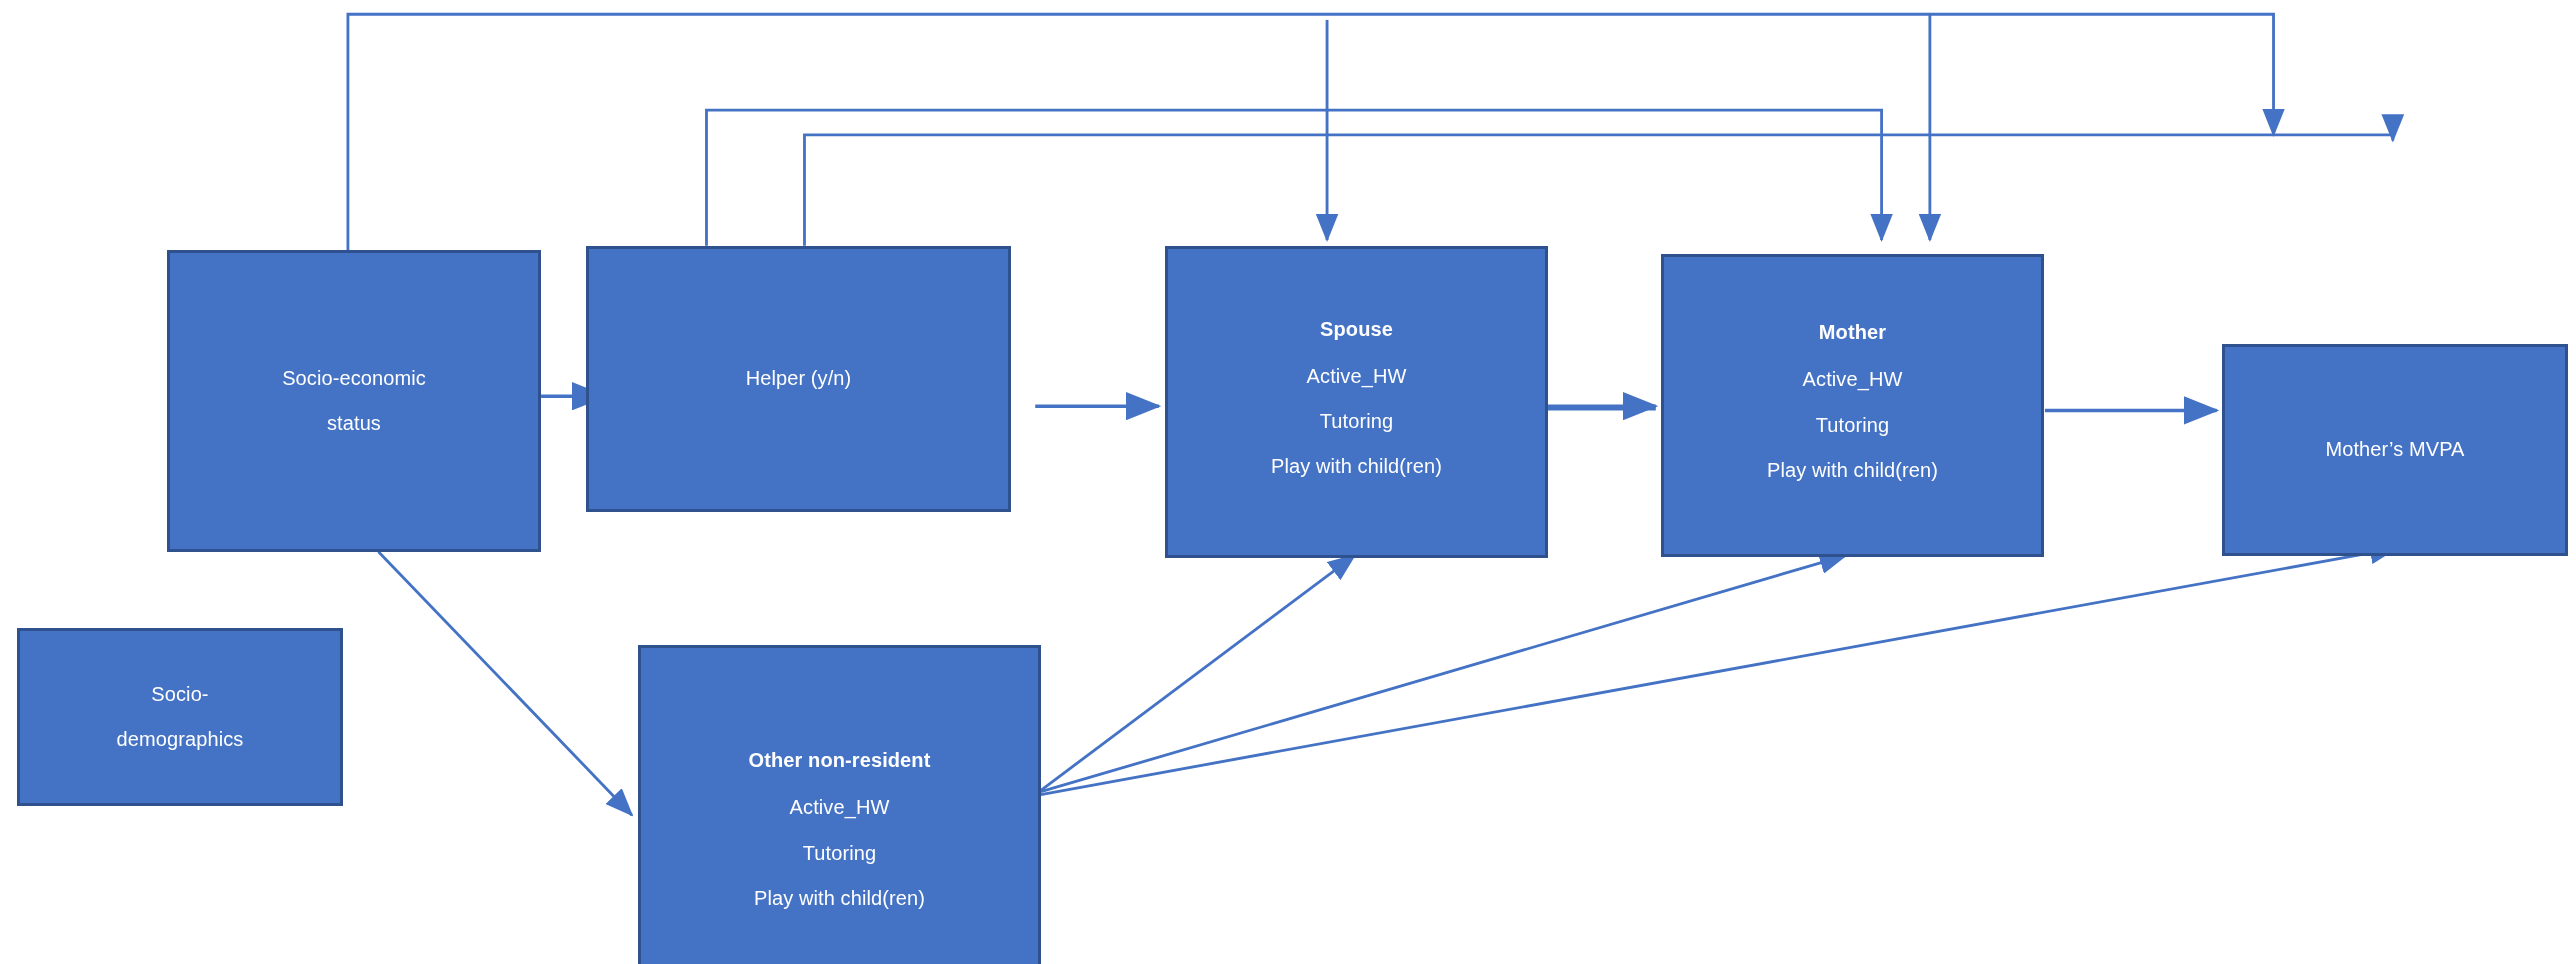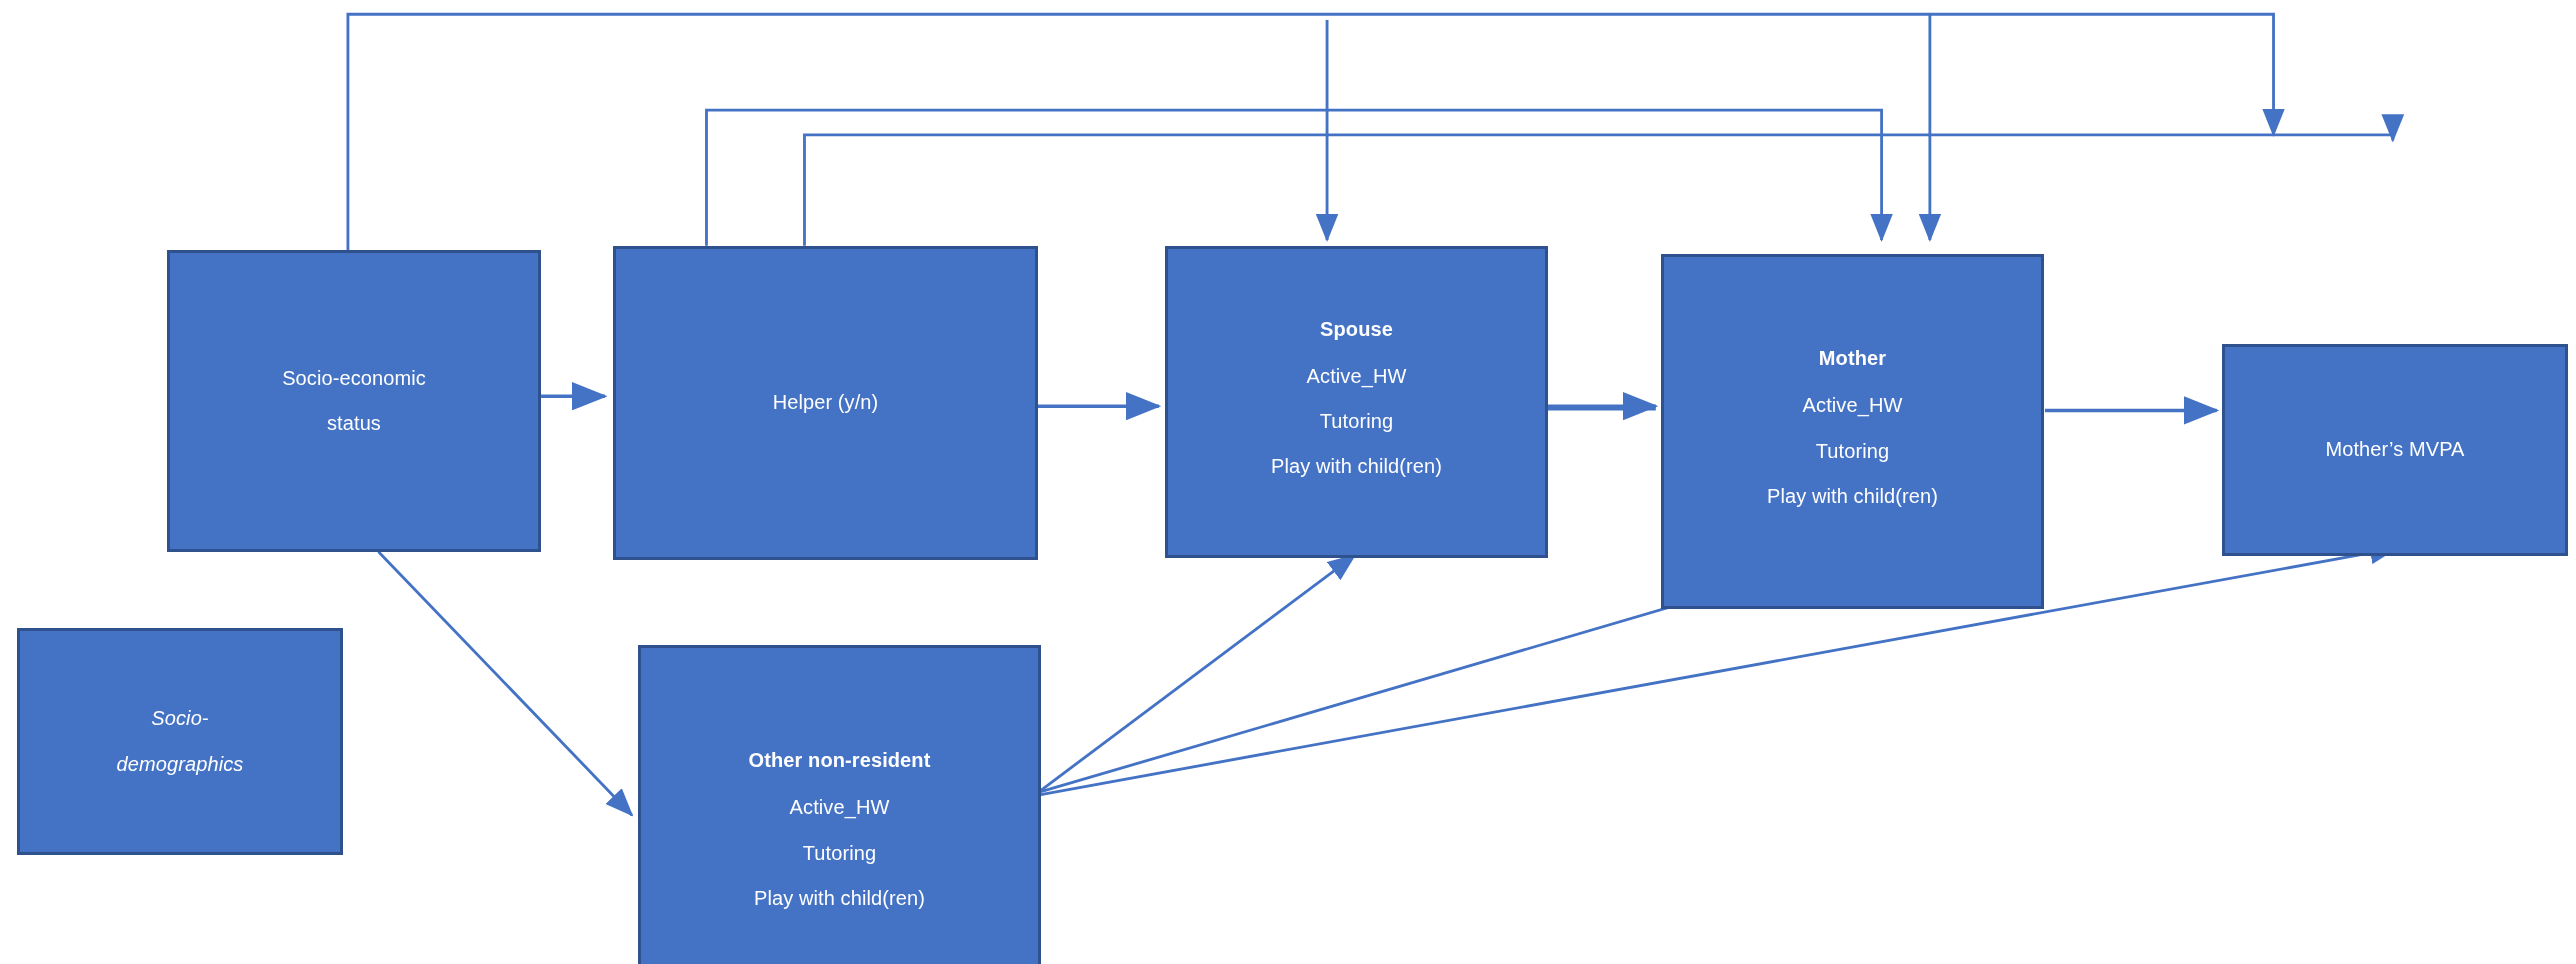--- a/index.html
+++ b/index.html
@@ -100,37 +100,37 @@
       <path d="M2718,20 L2718,338" stroke-width="4" marker-end="url(#ah)"></path>
 
     </g>
   </svg>
 
   <div class="node simple" style="left:167px; top:250px; width:374px; height:302px;">
     <span class="line">Socio-economic</span>
     <span class="line">status</span>
   </div>
 
-  <div class="node simple" style="left:17px; top:628px; width:326px; height:227px;font-style:italic;">
+  <div class="node simple" style="left:17px; top:628px; width:326px; height:178px;">
     <span class="line">Socio-</span>
     <span class="line">demographics</span>
   </div>
 
-  <div class="node simple" style="left:613px; top:246px; width:425px; height:314px;">
+  <div class="node simple" style="left:586px; top:246px; width:425px; height:266px;">
     <span class="line">Helper (y/n)</span>
   </div>
 
   <div class="node multi" style="left:1165px; top:246px; width:383px; height:312px;">
     <span class="line head">Spouse</span>
     <span class="line">Active_HW</span>
     <span class="line">Tutoring</span>
     <span class="line">Play with child(ren)</span>
   </div>
 
-  <div class="node multi" style="left:1661px; top:254px; width:383px; height:355px;">
+  <div class="node multi" style="left:1661px; top:254px; width:383px; height:303px;">
     <span class="line head">Mother</span>
     <span class="line">Active_HW</span>
     <span class="line">Tutoring</span>
     <span class="line">Play with child(ren)</span>
   </div>
 
   <div class="node multi" style="left:638px; top:645px; width:403px; height:377px;">
     <span class="line head">Other non-resident</span>
     <span class="line">Active_HW</span>
     <span class="line">Tutoring</span>

